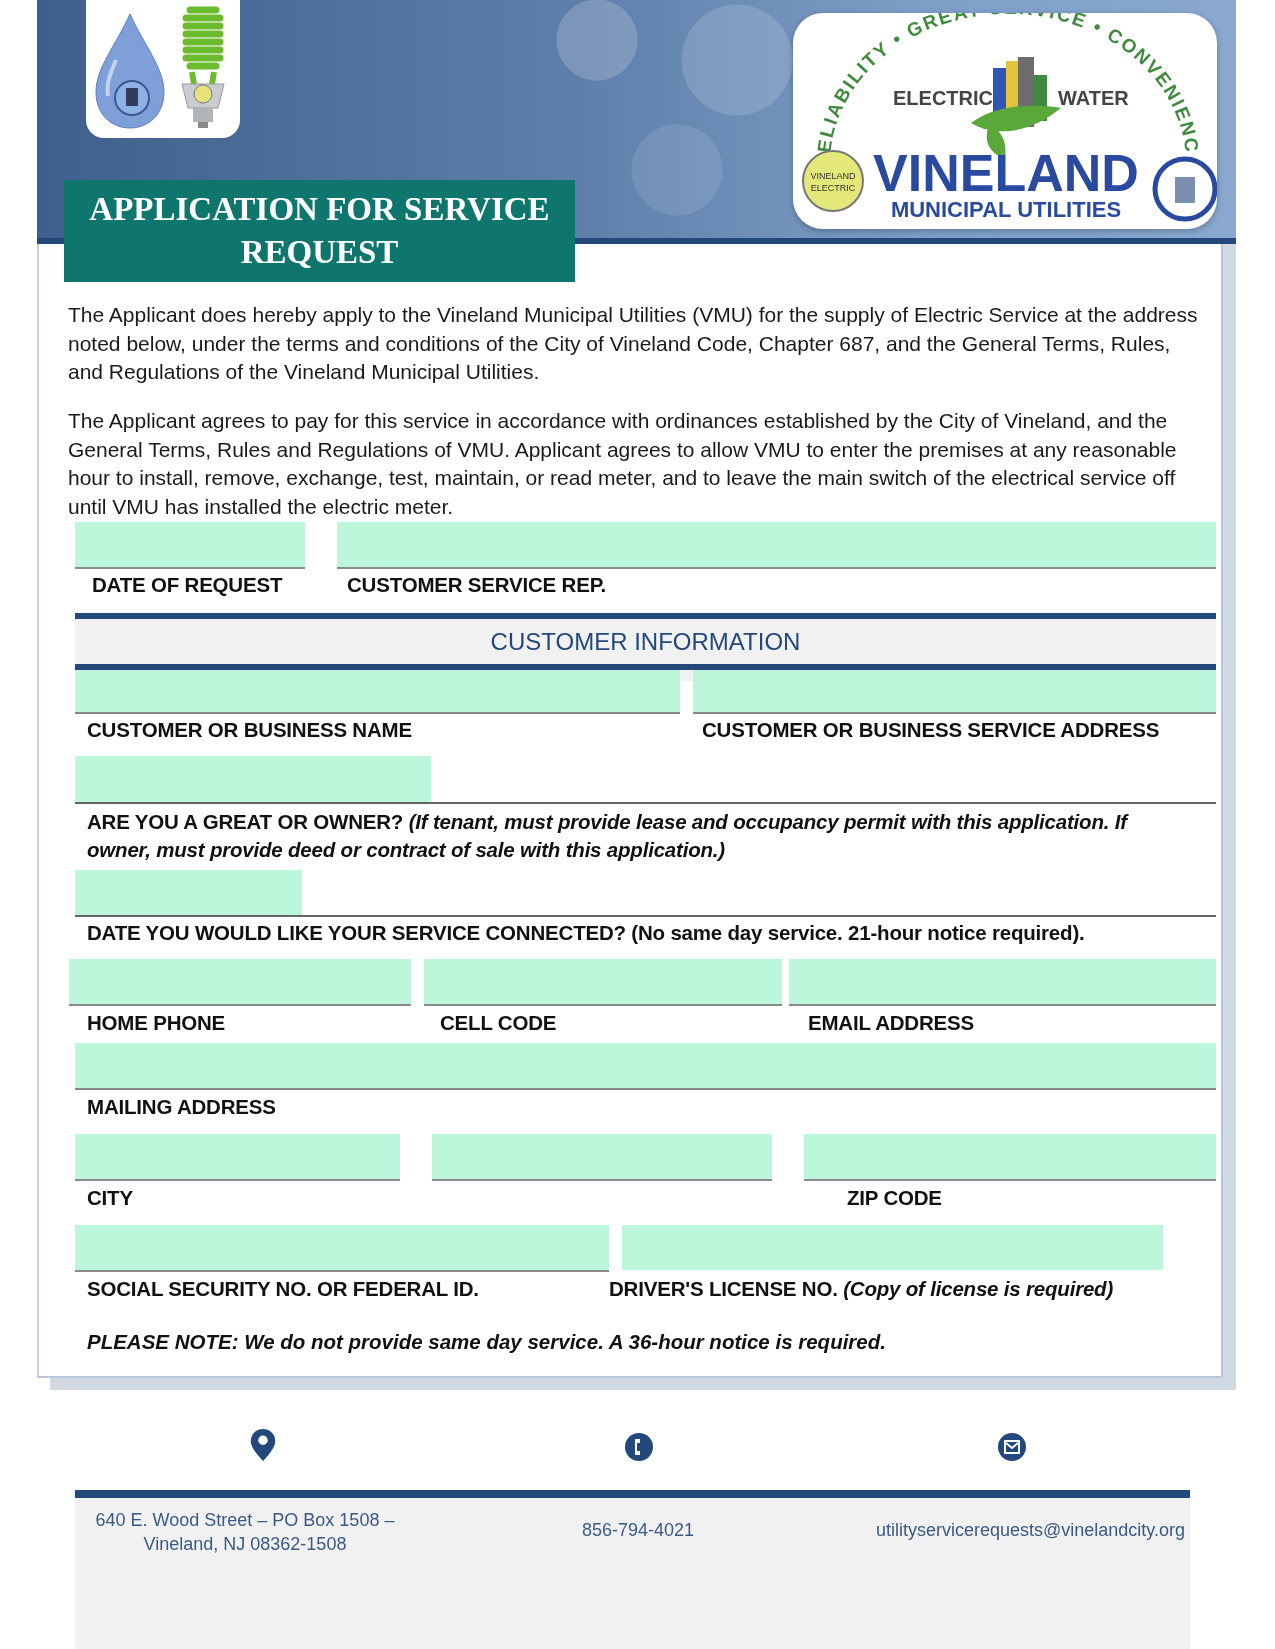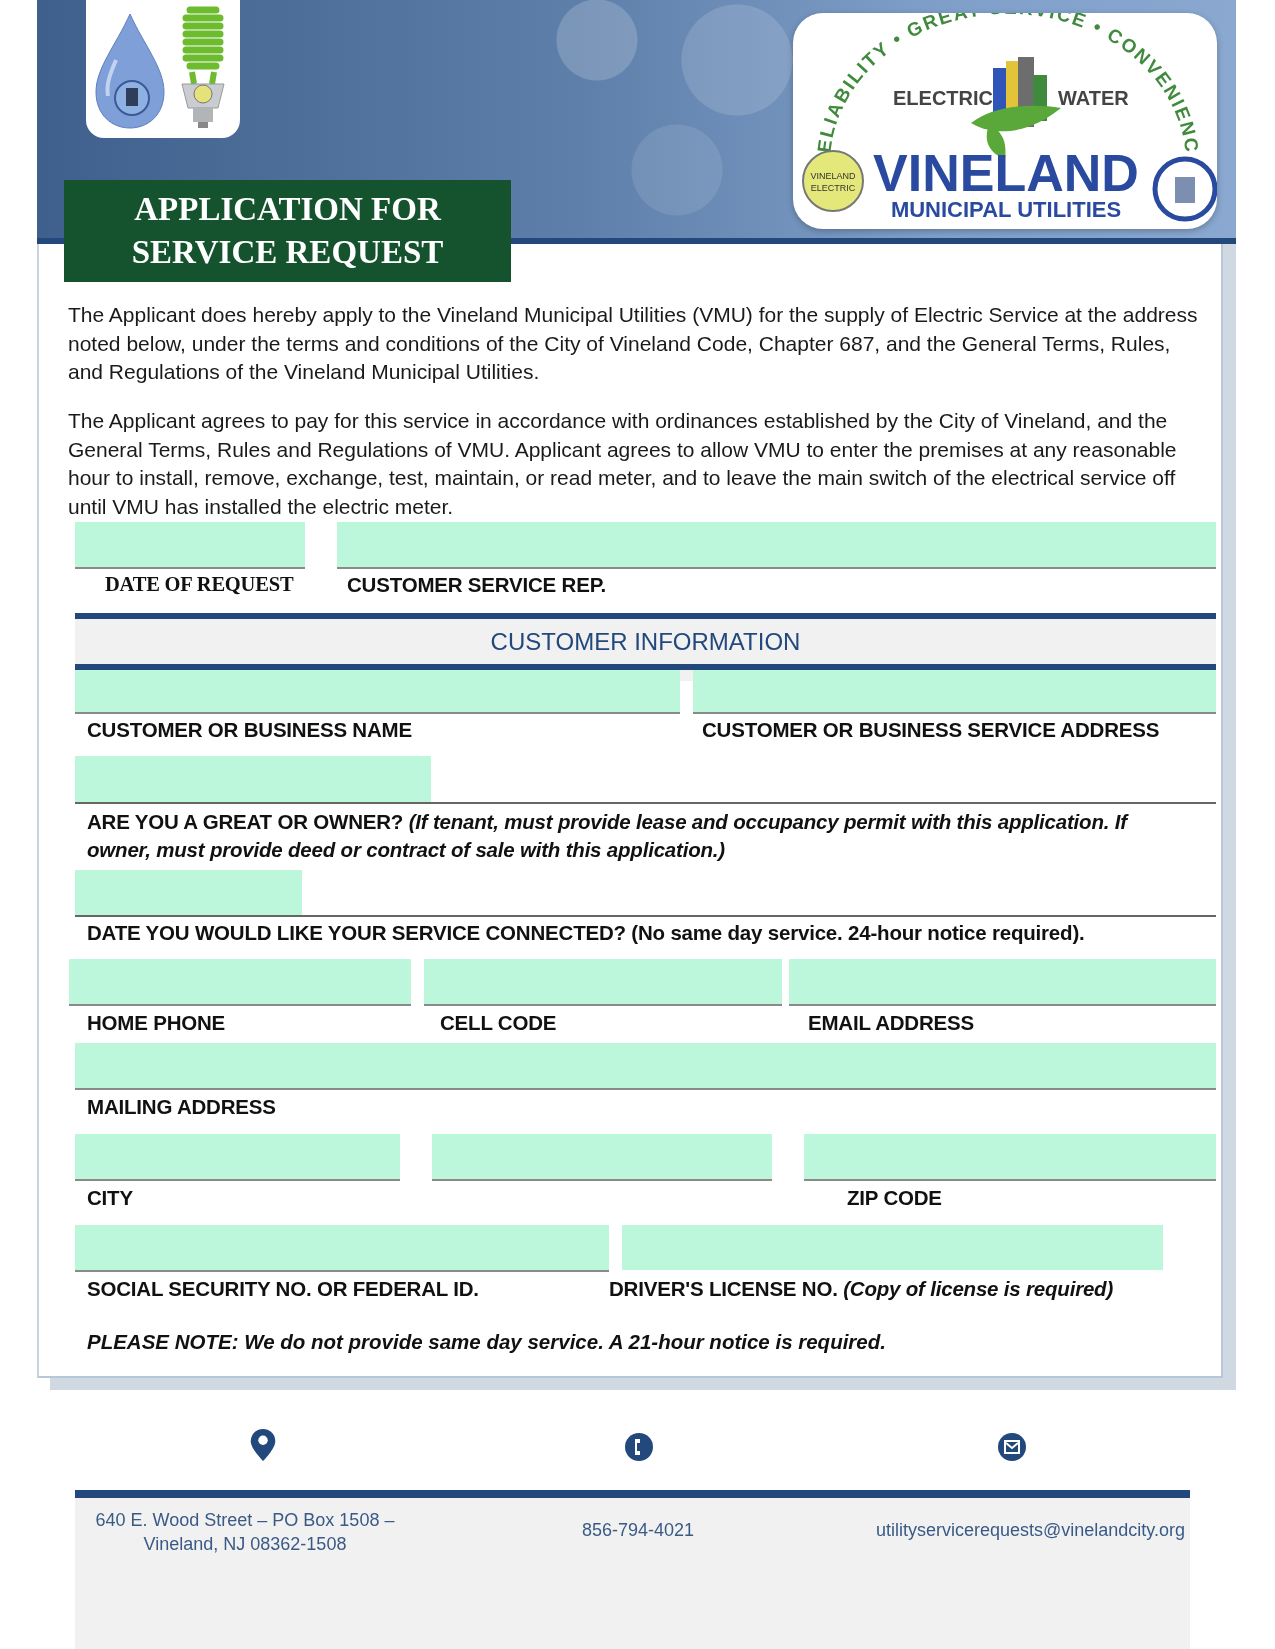--- a/index.html
+++ b/index.html
@@ -10,21 +10,21 @@
   #hdr{left:37px;top:0;width:1199px;height:244px;
        background:radial-gradient(circle at 560px 40px, rgba(255,255,255,.18) 0 40px, transparent 41px),
                   radial-gradient(circle at 700px 60px, rgba(255,255,255,.14) 0 55px, transparent 56px),
                   radial-gradient(circle at 900px 120px, rgba(255,255,255,.12) 0 60px, transparent 61px),
                   radial-gradient(circle at 640px 170px, rgba(255,255,255,.10) 0 45px, transparent 46px),
                   linear-gradient(90deg,#3f5f8c 0%,#5e7fa9 45%,#7f9fc9 75%,#8aa8d0 100%);}
   #hdr-bar{left:37px;top:238px;width:1199px;height:6px;background:#23497c;}
   #icon-tile{left:86px;top:0;width:154px;height:138px;background:#fff;border-radius:0 0 18px 18px;}
   #logo-tile{left:793px;top:13px;width:424px;height:216px;background:#fff;border-radius:30px;
              box-shadow:0 2px 6px rgba(0,0,0,.25);overflow:hidden;}
-  #title-box{left:64px;top:180px;width:447px;height:102px;background:#14532d;color:#fff;
+  #title-box{left:64px;top:180px;width:511px;height:102px;background:#0f766e;color:#fff;
              font-family:"Liberation Serif",serif;font-weight:bold;font-size:33px;line-height:43px;
              text-align:center;display:flex;align-items:center;justify-content:center;padding:13px 12px;box-sizing:border-box;}
   
   #card{left:37px;top:244px;width:1186px;height:1134px;border-left:2px solid #c8d3e2;border-right:2px solid #b8c6da;
         border-bottom:2px solid #b8c6da;box-sizing:border-box;background:#fff;}
   #card-shadow-r{left:1223px;top:244px;width:13px;height:1146px;background:#d0d8e2;}
   #card-shadow-b{left:50px;top:1378px;width:1186px;height:12px;background:#d0d8e2;}
   .para{left:68px;width:1130px;font-size:21px;line-height:28.5px;color:#1a1a1a;}
   .fld{position:absolute;background:#bcf7dc;border-bottom:2px solid #8a8a8a;}
   .fld.nob{border-bottom:none;}
@@ -99,42 +99,42 @@
 <div id="card-shadow-b" class="abs"></div>
 <div id="card" class="abs"></div>
 
 <div id="title-box" class="abs">APPLICATION FOR SERVICE REQUEST</div>
 
 <div class="abs para" style="top:301px;">The Applicant does hereby apply to the Vineland Municipal Utilities (VMU) for the supply of Electric Service at the address noted below, under the terms and conditions of the City of Vineland Code, Chapter 687, and the General Terms, Rules, and Regulations of the Vineland Municipal Utilities.</div>
 <div class="abs para" style="top:407px;">The Applicant agrees to pay for this service in accordance with ordinances established by the City of Vineland, and the General Terms, Rules and Regulations of VMU.  Applicant agrees to allow VMU to enter the premises at any reasonable hour to install, remove, exchange, test, maintain, or read meter, and to leave the main switch of the electrical service off until VMU has installed the electric meter.</div>
 
 <div class="fld" style="left:75px;top:522px;width:230px;height:45px;"></div>
 <div class="fld" style="left:337px;top:522px;width:879px;height:45px;"></div>
-<div class="lbl" style="left:105px;top:573px;font-family:Liberation Serif, serif;">DATE OF REQUEST</div>
+<div class="lbl" style="left:92px;top:573px;">DATE OF REQUEST</div>
 <div class="lbl" style="left:347px;top:573px;">CUSTOMER SERVICE REP.</div>
 
 <div id="sec-top" class="abs"></div>
 <div id="sec-band" class="abs">CUSTOMER INFORMATION</div>
 <div id="sec-bot" class="abs"></div>
 
 <div class="fld" style="left:75px;top:670px;width:605px;height:42px;"></div>
 <div class="fld" style="left:693px;top:670px;width:523px;height:42px;"></div>
 <div class="lbl" style="left:87px;top:718px;">CUSTOMER OR BUSINESS NAME</div>
 <div class="lbl" style="left:702px;top:718px;">CUSTOMER OR BUSINESS SERVICE ADDRESS</div>
 
 <div class="fld nob" style="left:75px;top:756px;width:356px;height:46px;"></div>
 <div class="rule" style="left:75px;top:802px;width:1141px;"></div>
 <div class="lbl" style="left:87px;top:808px;width:1100px;white-space:normal;line-height:28px;">
   <span>ARE YOU A GREAT OR OWNER?</span>
   <i>(If tenant, must provide lease and occupancy permit with this application.  If owner, must provide deed or contract of sale with this application.)</i>
 </div>
 
 <div class="fld nob" style="left:75px;top:870px;width:227px;height:45px;"></div>
 <div class="rule" style="left:75px;top:915px;width:1141px;"></div>
-<div class="lbl" style="left:87px;top:921px;">DATE YOU WOULD LIKE YOUR SERVICE CONNECTED? (No same day service.  24-hour notice required).</div>
+<div class="lbl" style="left:87px;top:921px;">DATE YOU WOULD LIKE YOUR SERVICE CONNECTED? (No same day service.  21-hour notice required).</div>
 
 <div class="fld" style="left:69px;top:959px;width:342px;height:45px;"></div>
 <div class="fld" style="left:424px;top:959px;width:358px;height:45px;"></div>
 <div class="fld" style="left:789px;top:959px;width:427px;height:45px;"></div>
 <div class="lbl" style="left:87px;top:1011px;">HOME PHONE</div>
 <div class="lbl" style="left:440px;top:1011px;">CELL CODE</div>
 <div class="lbl" style="left:808px;top:1011px;">EMAIL ADDRESS</div>
 
 <div class="fld" style="left:75px;top:1043px;width:1141px;height:45px;"></div>
 <div class="lbl" style="left:87px;top:1095px;">MAILING ADDRESS</div>
@@ -147,21 +147,21 @@
 <div class="lbl" style="left:815px;top:1186px;margin-left:32px;">ZIP CODE</div>
 
 <div class="fld" style="left:75px;top:1225px;width:534px;height:45px;"></div>
 <div class="fld nob" style="left:622px;top:1225px;width:541px;height:45px;"></div>
 <div class="lbl" style="left:87px;top:1277px;">SOCIAL SECURITY NO. OR FEDERAL ID.</div>
 <div class="lbl" style="left:609px;top:1277px;">
   <span>DRIVER'S LICENSE NO.</span>
   <i>(Copy of license is required)</i>
 </div>
 
-<div class="abs note" style="left:87px;top:1330px;">PLEASE NOTE:  We do not provide same day service.  A 21-hour notice is required.</div>
+<div class="abs note" style="left:87px;top:1330px;">PLEASE NOTE:  We do not provide same day service.  A 36-hour notice is required.</div>
 
 <svg class="ficon" style="left:248px;top:1428px;" viewBox="0 0 30 36">
   <path d="M15 1 C7 1 2 7 2 14 C2 22 15 35 15 35 C15 35 28 22 28 14 C28 7 23 1 15 1 Z" fill="#23497c"></path>
   <circle cx="15" cy="13" r="5" fill="#fff"></circle>
 </svg>
 <svg class="ficon" style="left:624px;top:1430px;" viewBox="0 0 30 30">
   <circle cx="15" cy="15" r="14" fill="#23497c"></circle>
   <path d="M11 7 h5 v4 h-3 v8 h3 v4 h-5 z" fill="#fff"></path>
 </svg>
 <svg class="ficon" style="left:997px;top:1430px;" viewBox="0 0 30 30">

